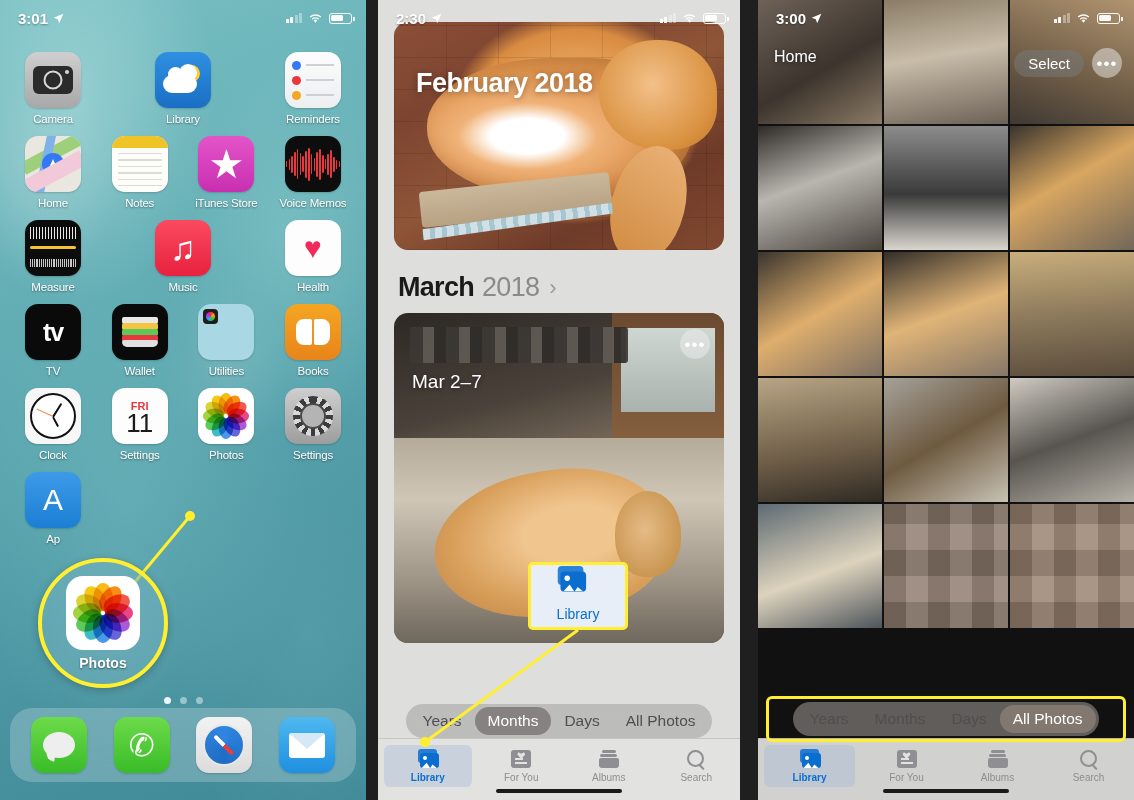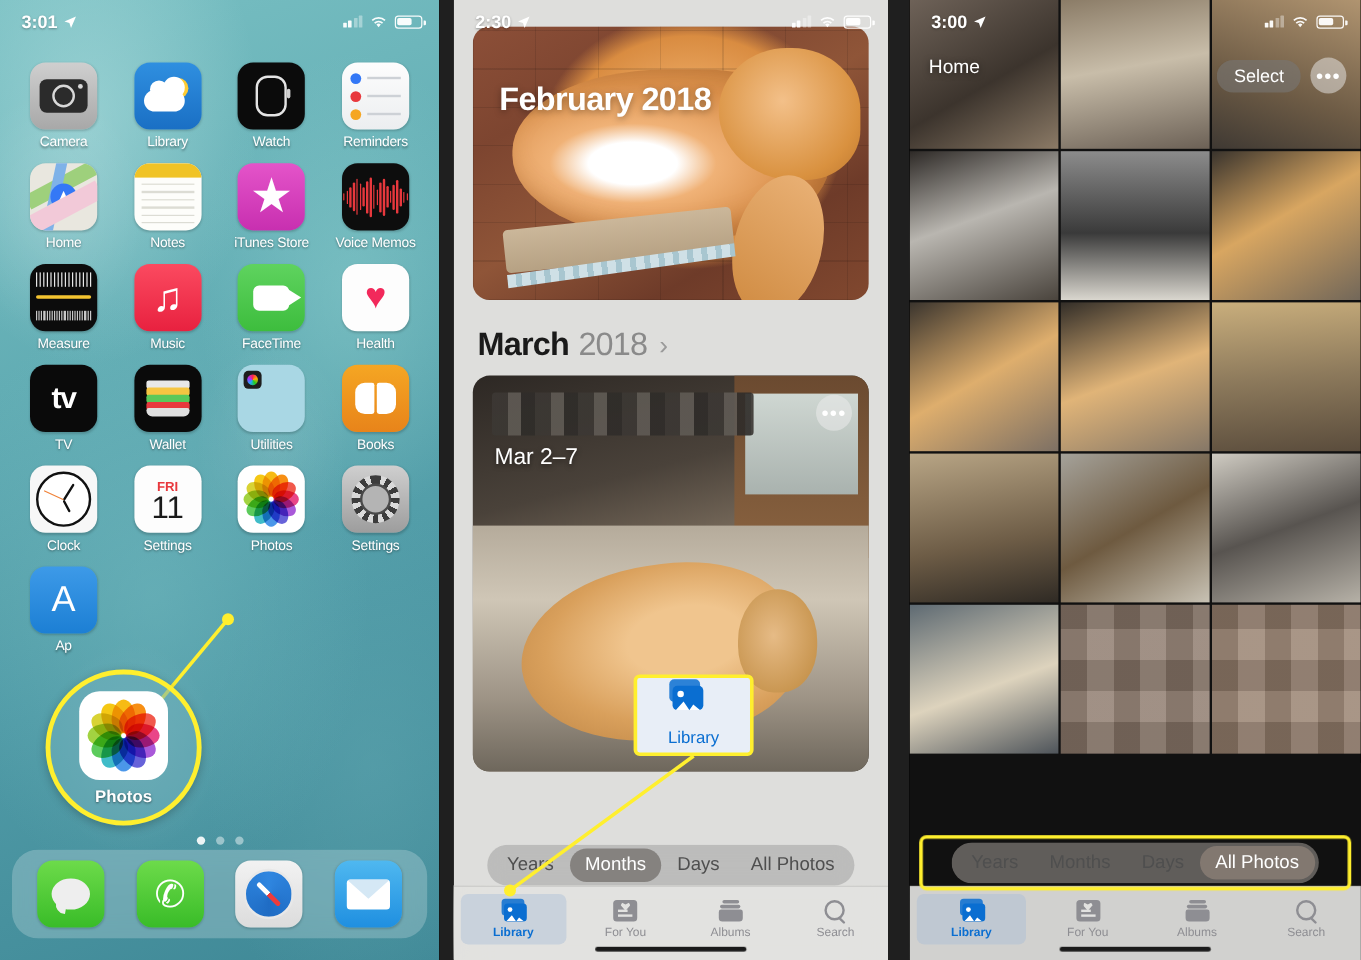--- a/index.html
+++ b/index.html
@@ -364,26 +364,20 @@
           <div class="applabel">Camera</div>
         </div>
         <div class="app">
           <div class="icon i-weather">
               <div class="w-sun"></div>
               <div class="w-cloud"></div>
             </div>
           <div class="applabel">Library</div>
         </div>
         <div class="app">
-          <div class="icon i-watch">
-              <div class="wt"></div>
-            </div>
-          <div class="applabel">Watch</div>
-        </div>
-        <div class="app">
           <div class="icon i-reminders">
             <div class="rem-row">
                 <span class="rem-dot" style="background:#3478f6"></span>
                 <span class="rem-line"></span>
               </div>
             <div class="rem-row">
                 <span class="rem-dot" style="background:#e8383d"></span>
                 <span class="rem-line"></span>
               </div>
             <div class="rem-row">
@@ -501,26 +495,20 @@
           </div>
           <div class="applabel">Measure</div>
         </div>
         <div class="app">
           <div class="icon i-music">
               <span class="note">♫</span>
             </div>
           <div class="applabel">Music</div>
         </div>
         <div class="app">
-          <div class="icon i-facetime">
-              <div class="ft"></div>
-            </div>
-          <div class="applabel">FaceTime</div>
-        </div>
-        <div class="app">
           <div class="icon i-health">
               <span class="heart">♥</span>
             </div>
           <div class="applabel">Health</div>
         </div>
       </div>
 
       <div class="approw">
         <div class="app">
           <div class="icon i-tv">tv</div>

